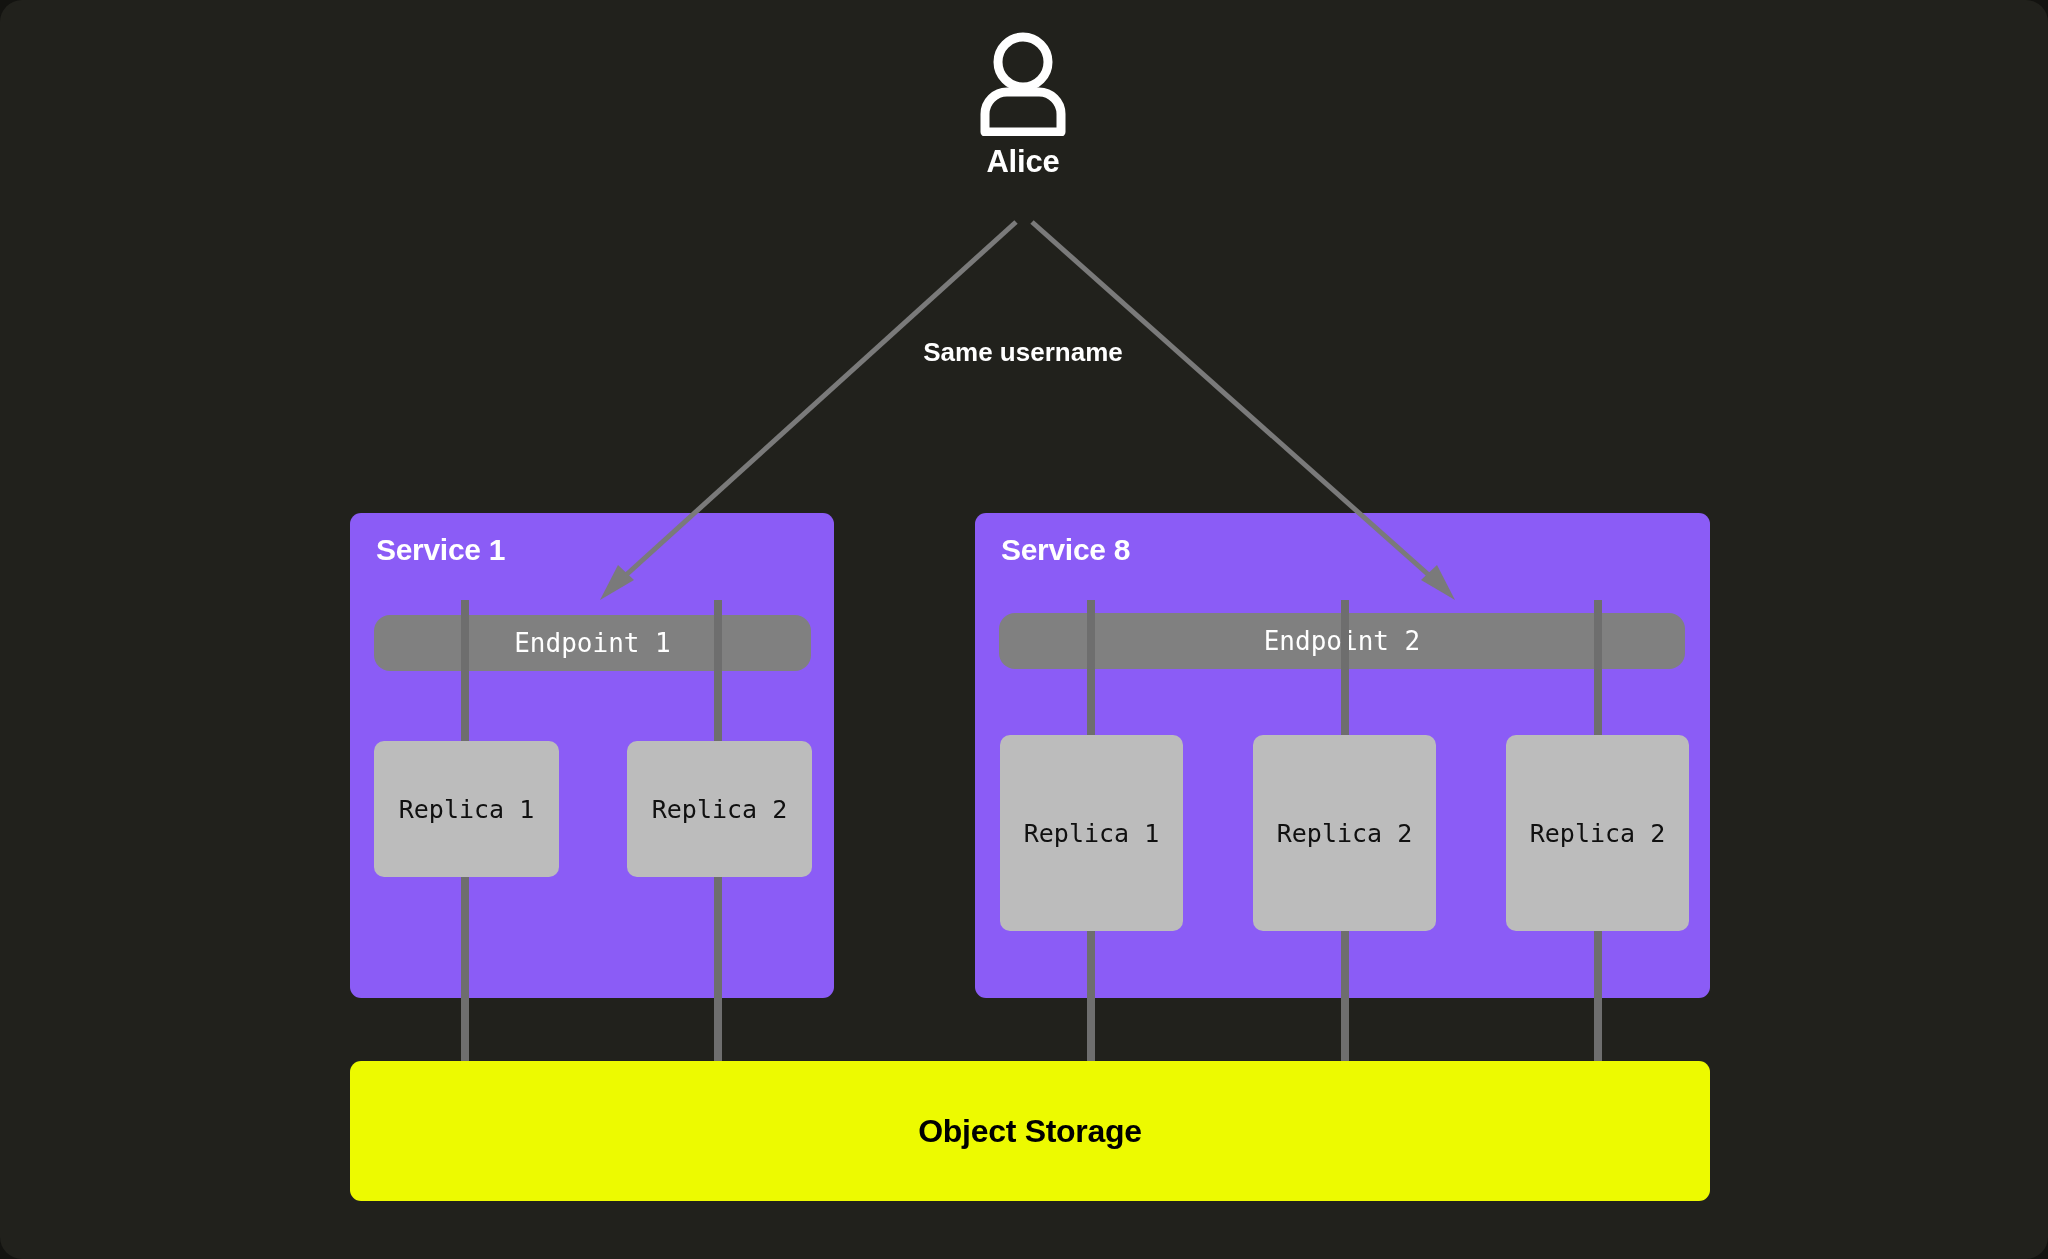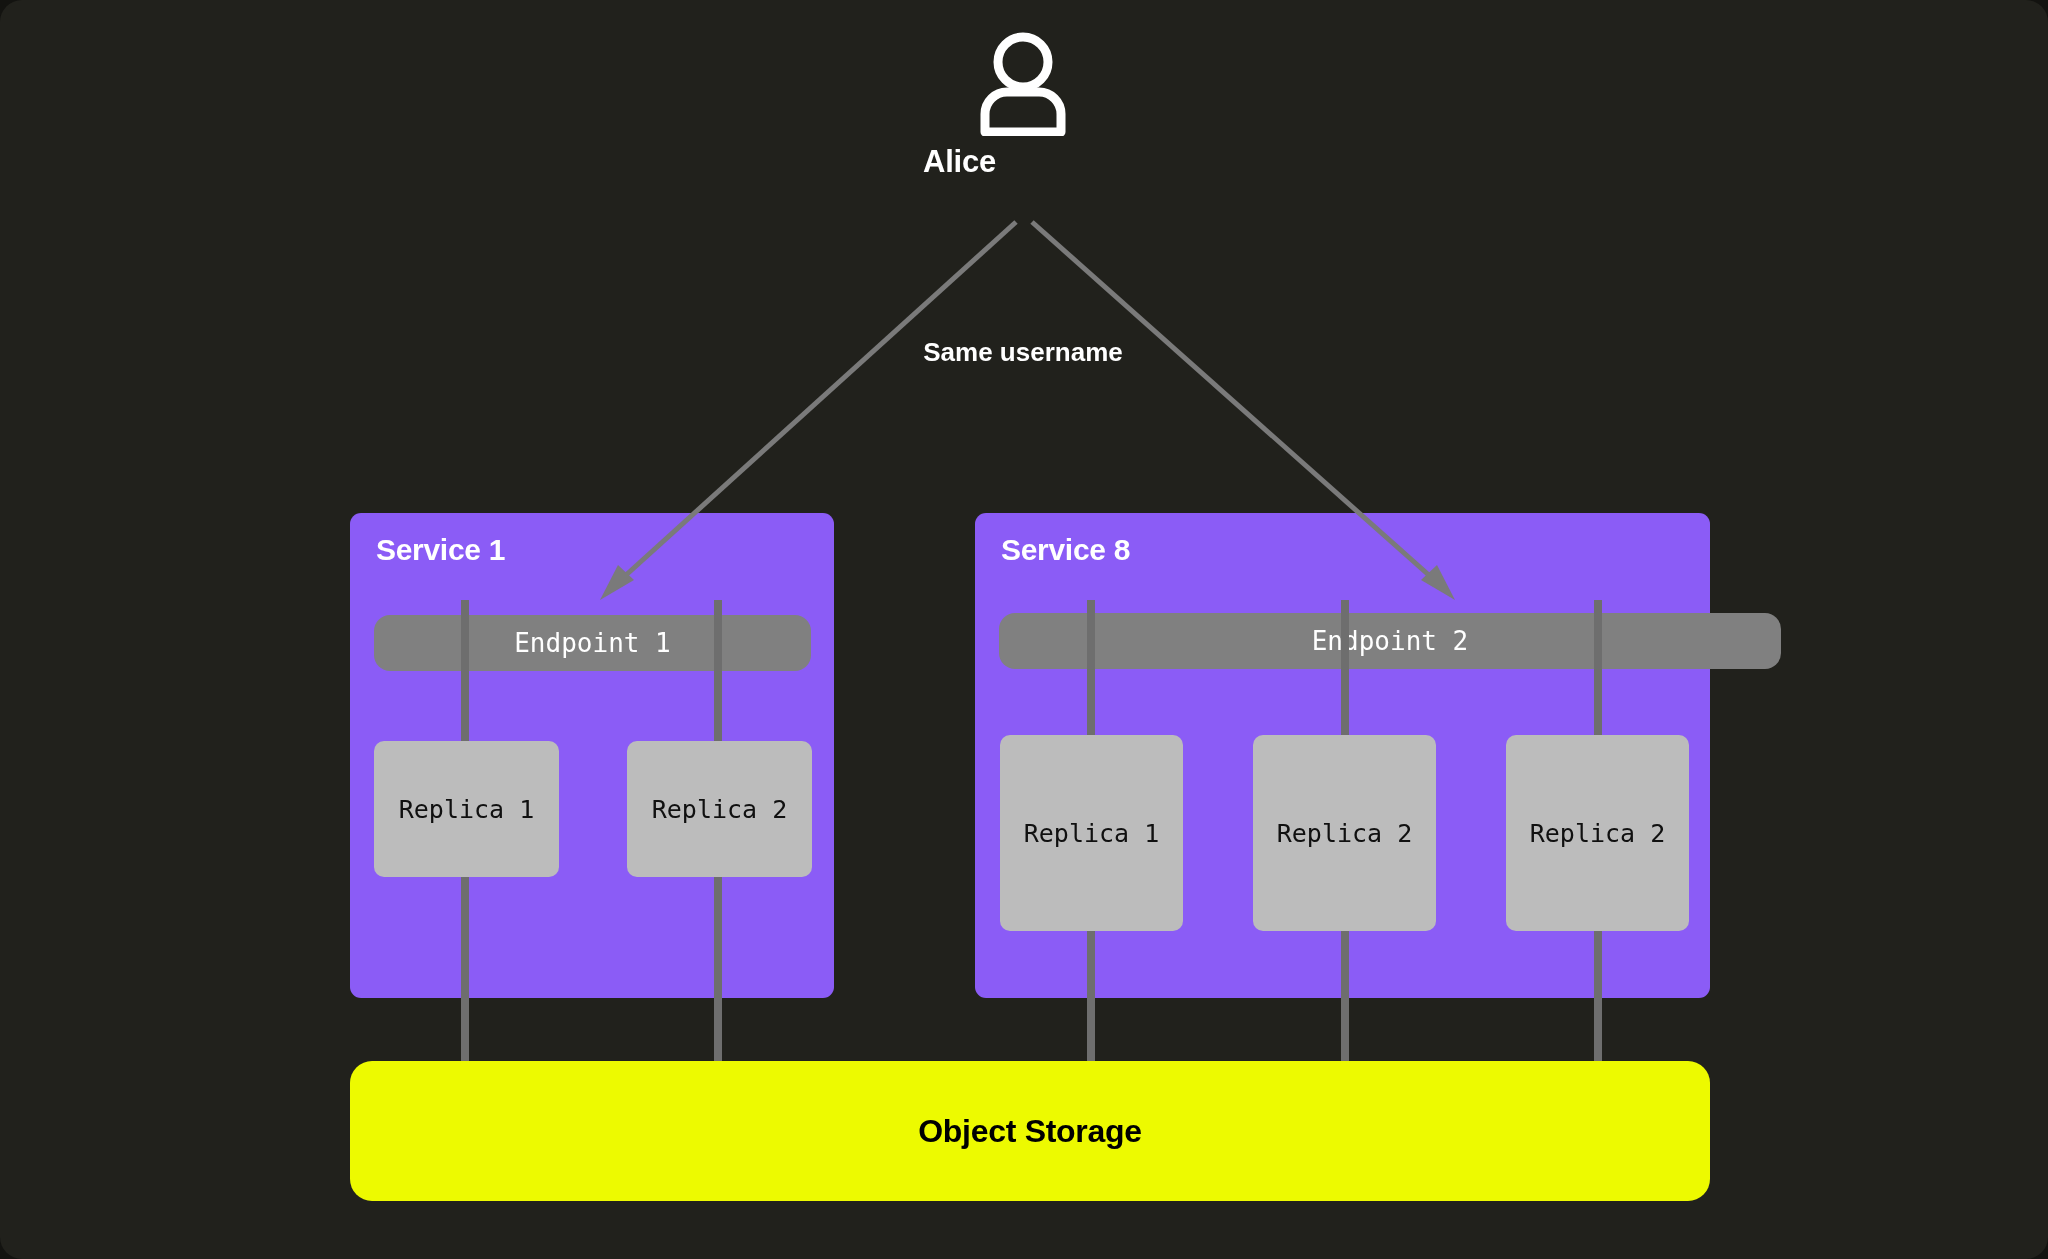--- a/index.html
+++ b/index.html
@@ -29,20 +29,21 @@
     width: 2048px;
     height: 1259px;
     pointer-events: none;
   }
   
   #actor {
     position: absolute;
     left: 923px;
     top: 28px;
     width: 200px;
+    text-align: center;
   }
   #actor .glyph {
     display: block;
     margin: 0 auto;
     width: 92px;
     height: 108px;
   }
   #actor .actor-label {
     display: block;
     margin-top: 8px;
@@ -85,21 +86,21 @@
     background: #808080;
     border-radius: 16px;
     color: #ffffff;
     font-family: "DejaVu Sans Mono", monospace;
     font-size: 26px;
     display: flex;
     align-items: center;
     justify-content: center;
   }
   #endpoint-1 { left: 24px; top: 102px; width: 437px; height: 56px; }
-  #endpoint-2 { left: 24px; top: 100px; width: 782px; height: 56px; }
+  #endpoint-2 { left: 24px; top: 100px; width: 686px; height: 56px; }
   .replica {
     position: absolute;
     background: #bcbcbc;
     border-radius: 10px;
     color: #101010;
     font-family: "DejaVu Sans Mono", monospace;
     font-size: 25px;
     display: flex;
     align-items: center;
     justify-content: center;
@@ -107,21 +108,21 @@
   .replicas-row-1 .replica { top: 228px; width: 185px; height: 136px; }
   .replicas-row-2 .replica { top: 222px; width: 183px; height: 196px; }
   
   #object-storage {
     position: absolute;
     left: 350px;
     top: 1061px;
     width: 1360px;
     height: 140px;
     background: #edfa00;
-    border-radius: 22px;
+    border-radius: 11px;
     display: flex;
     align-items: center;
     justify-content: center;
     color: #000000;
     font-size: 32px;
     font-weight: bold;
     letter-spacing: -0.3px;
   }
   .z-top { z-index: 5; }
   .z-wire { z-index: 2; }

